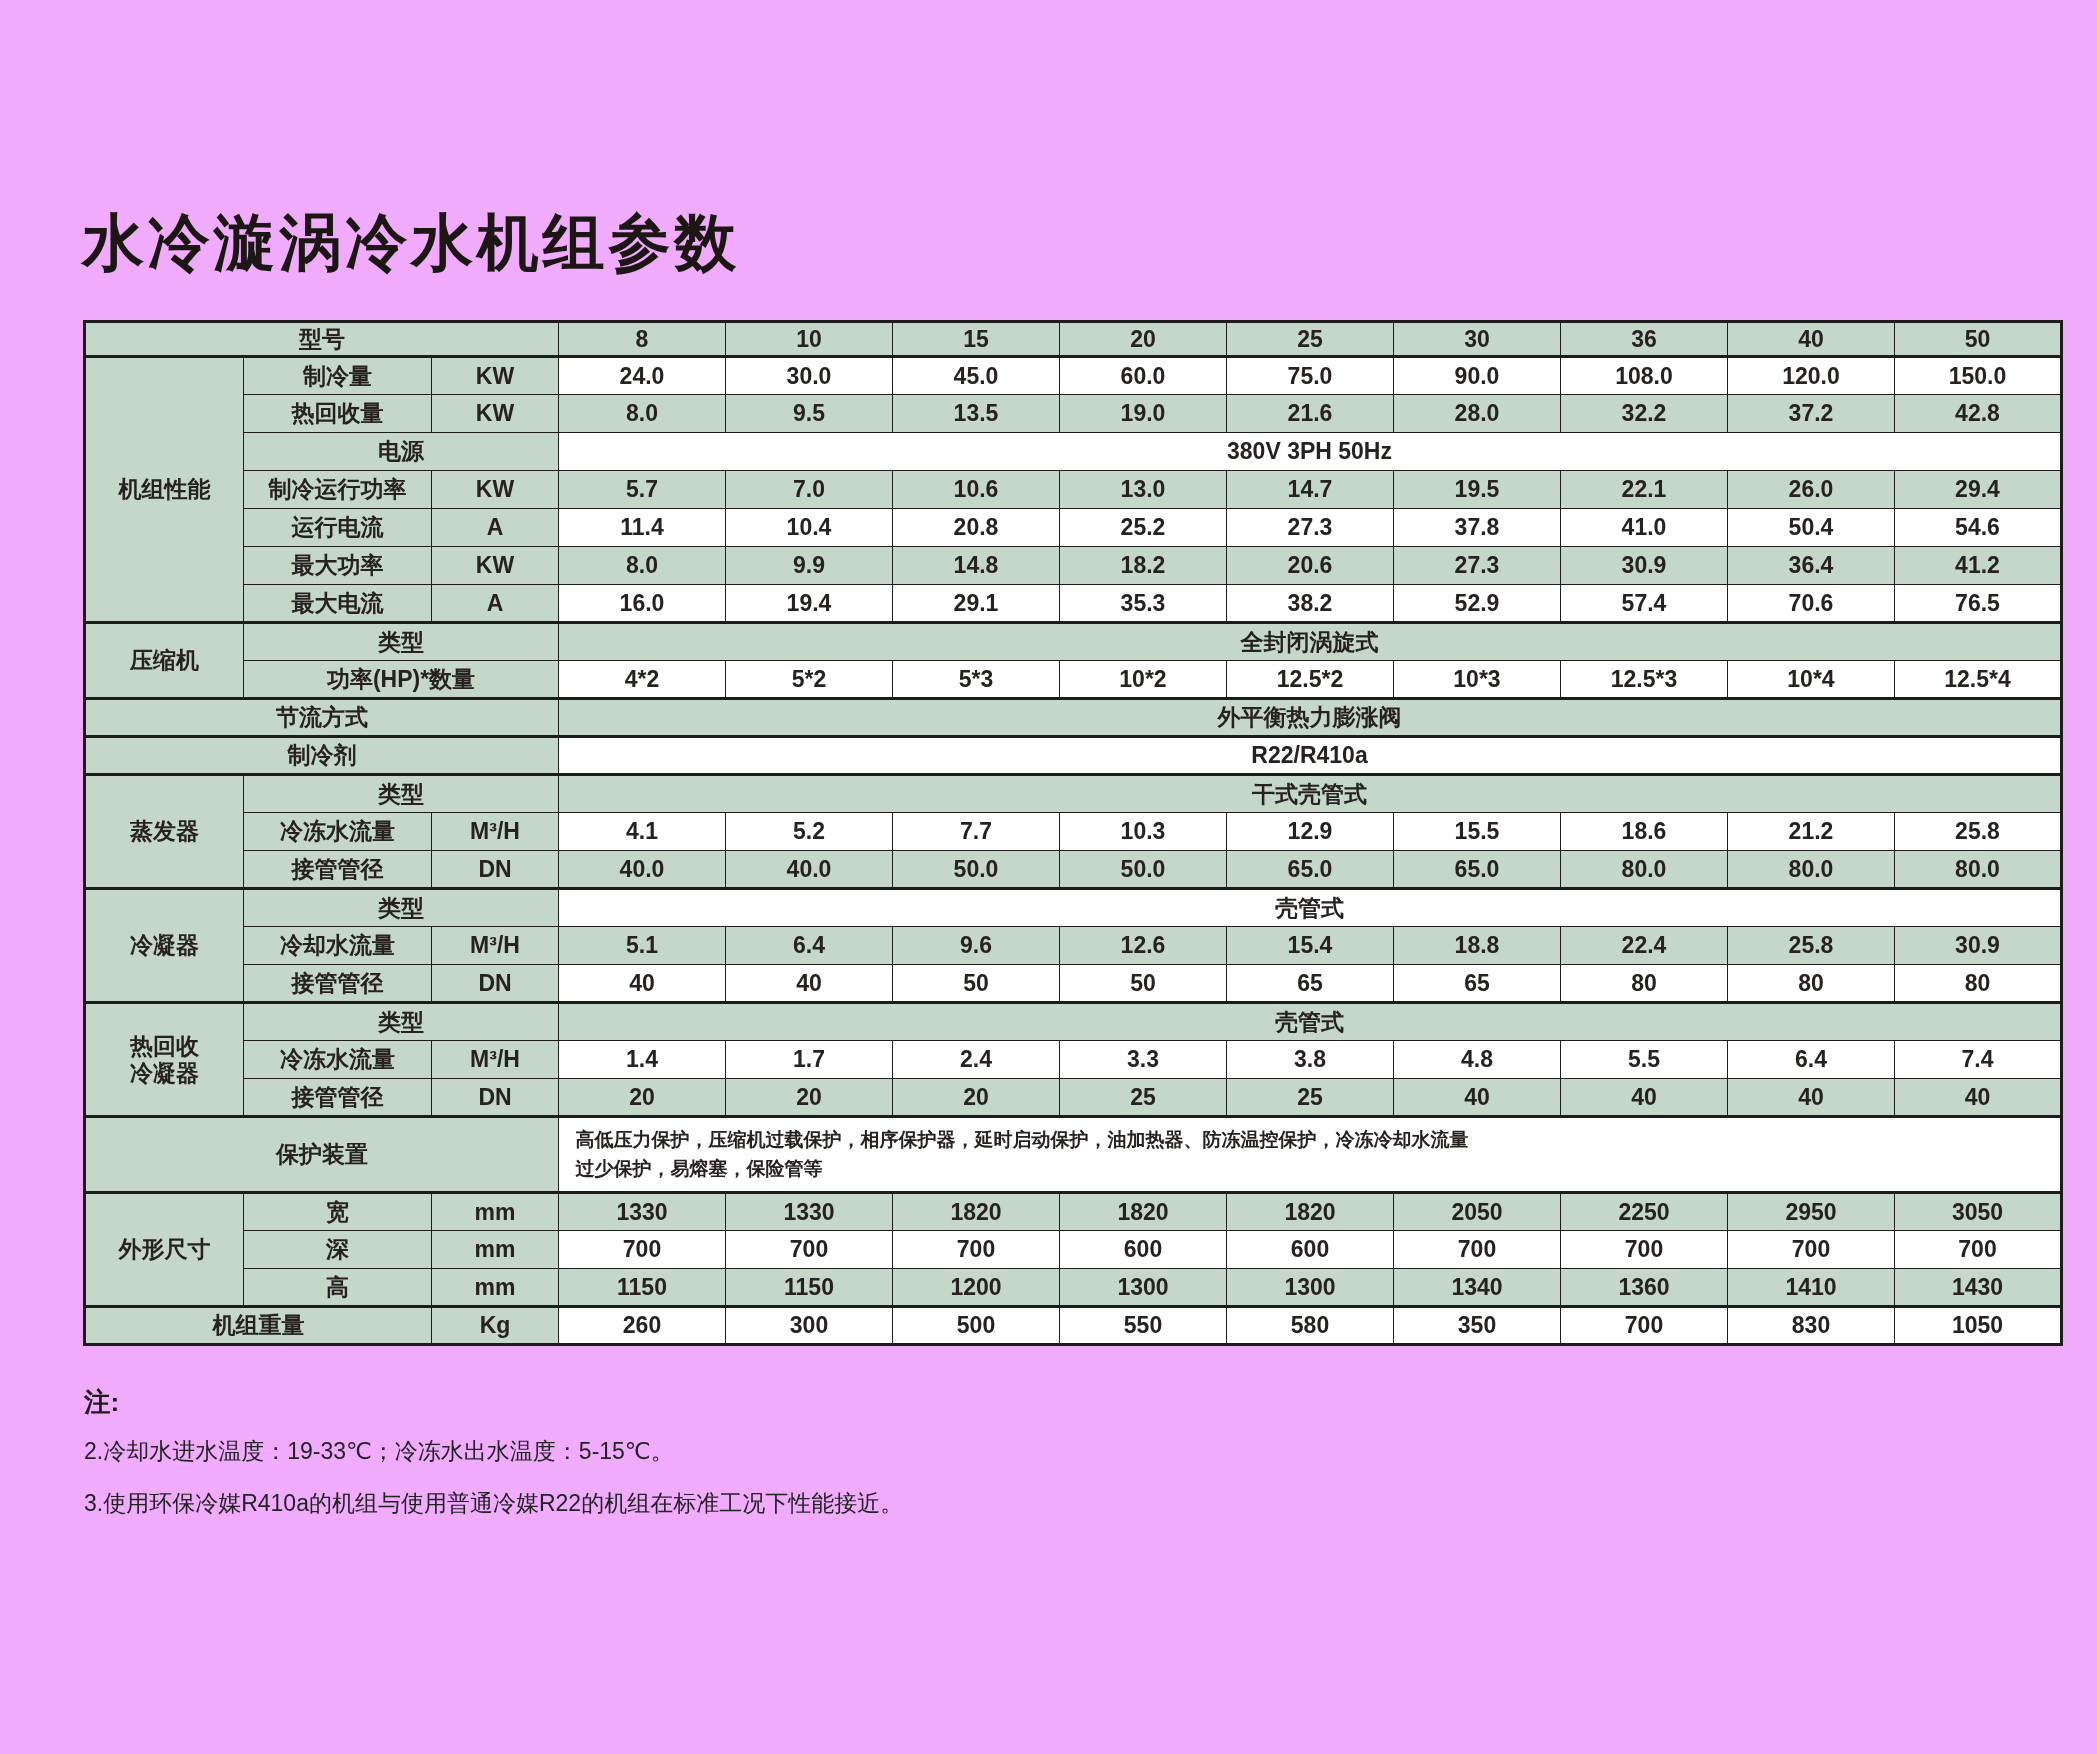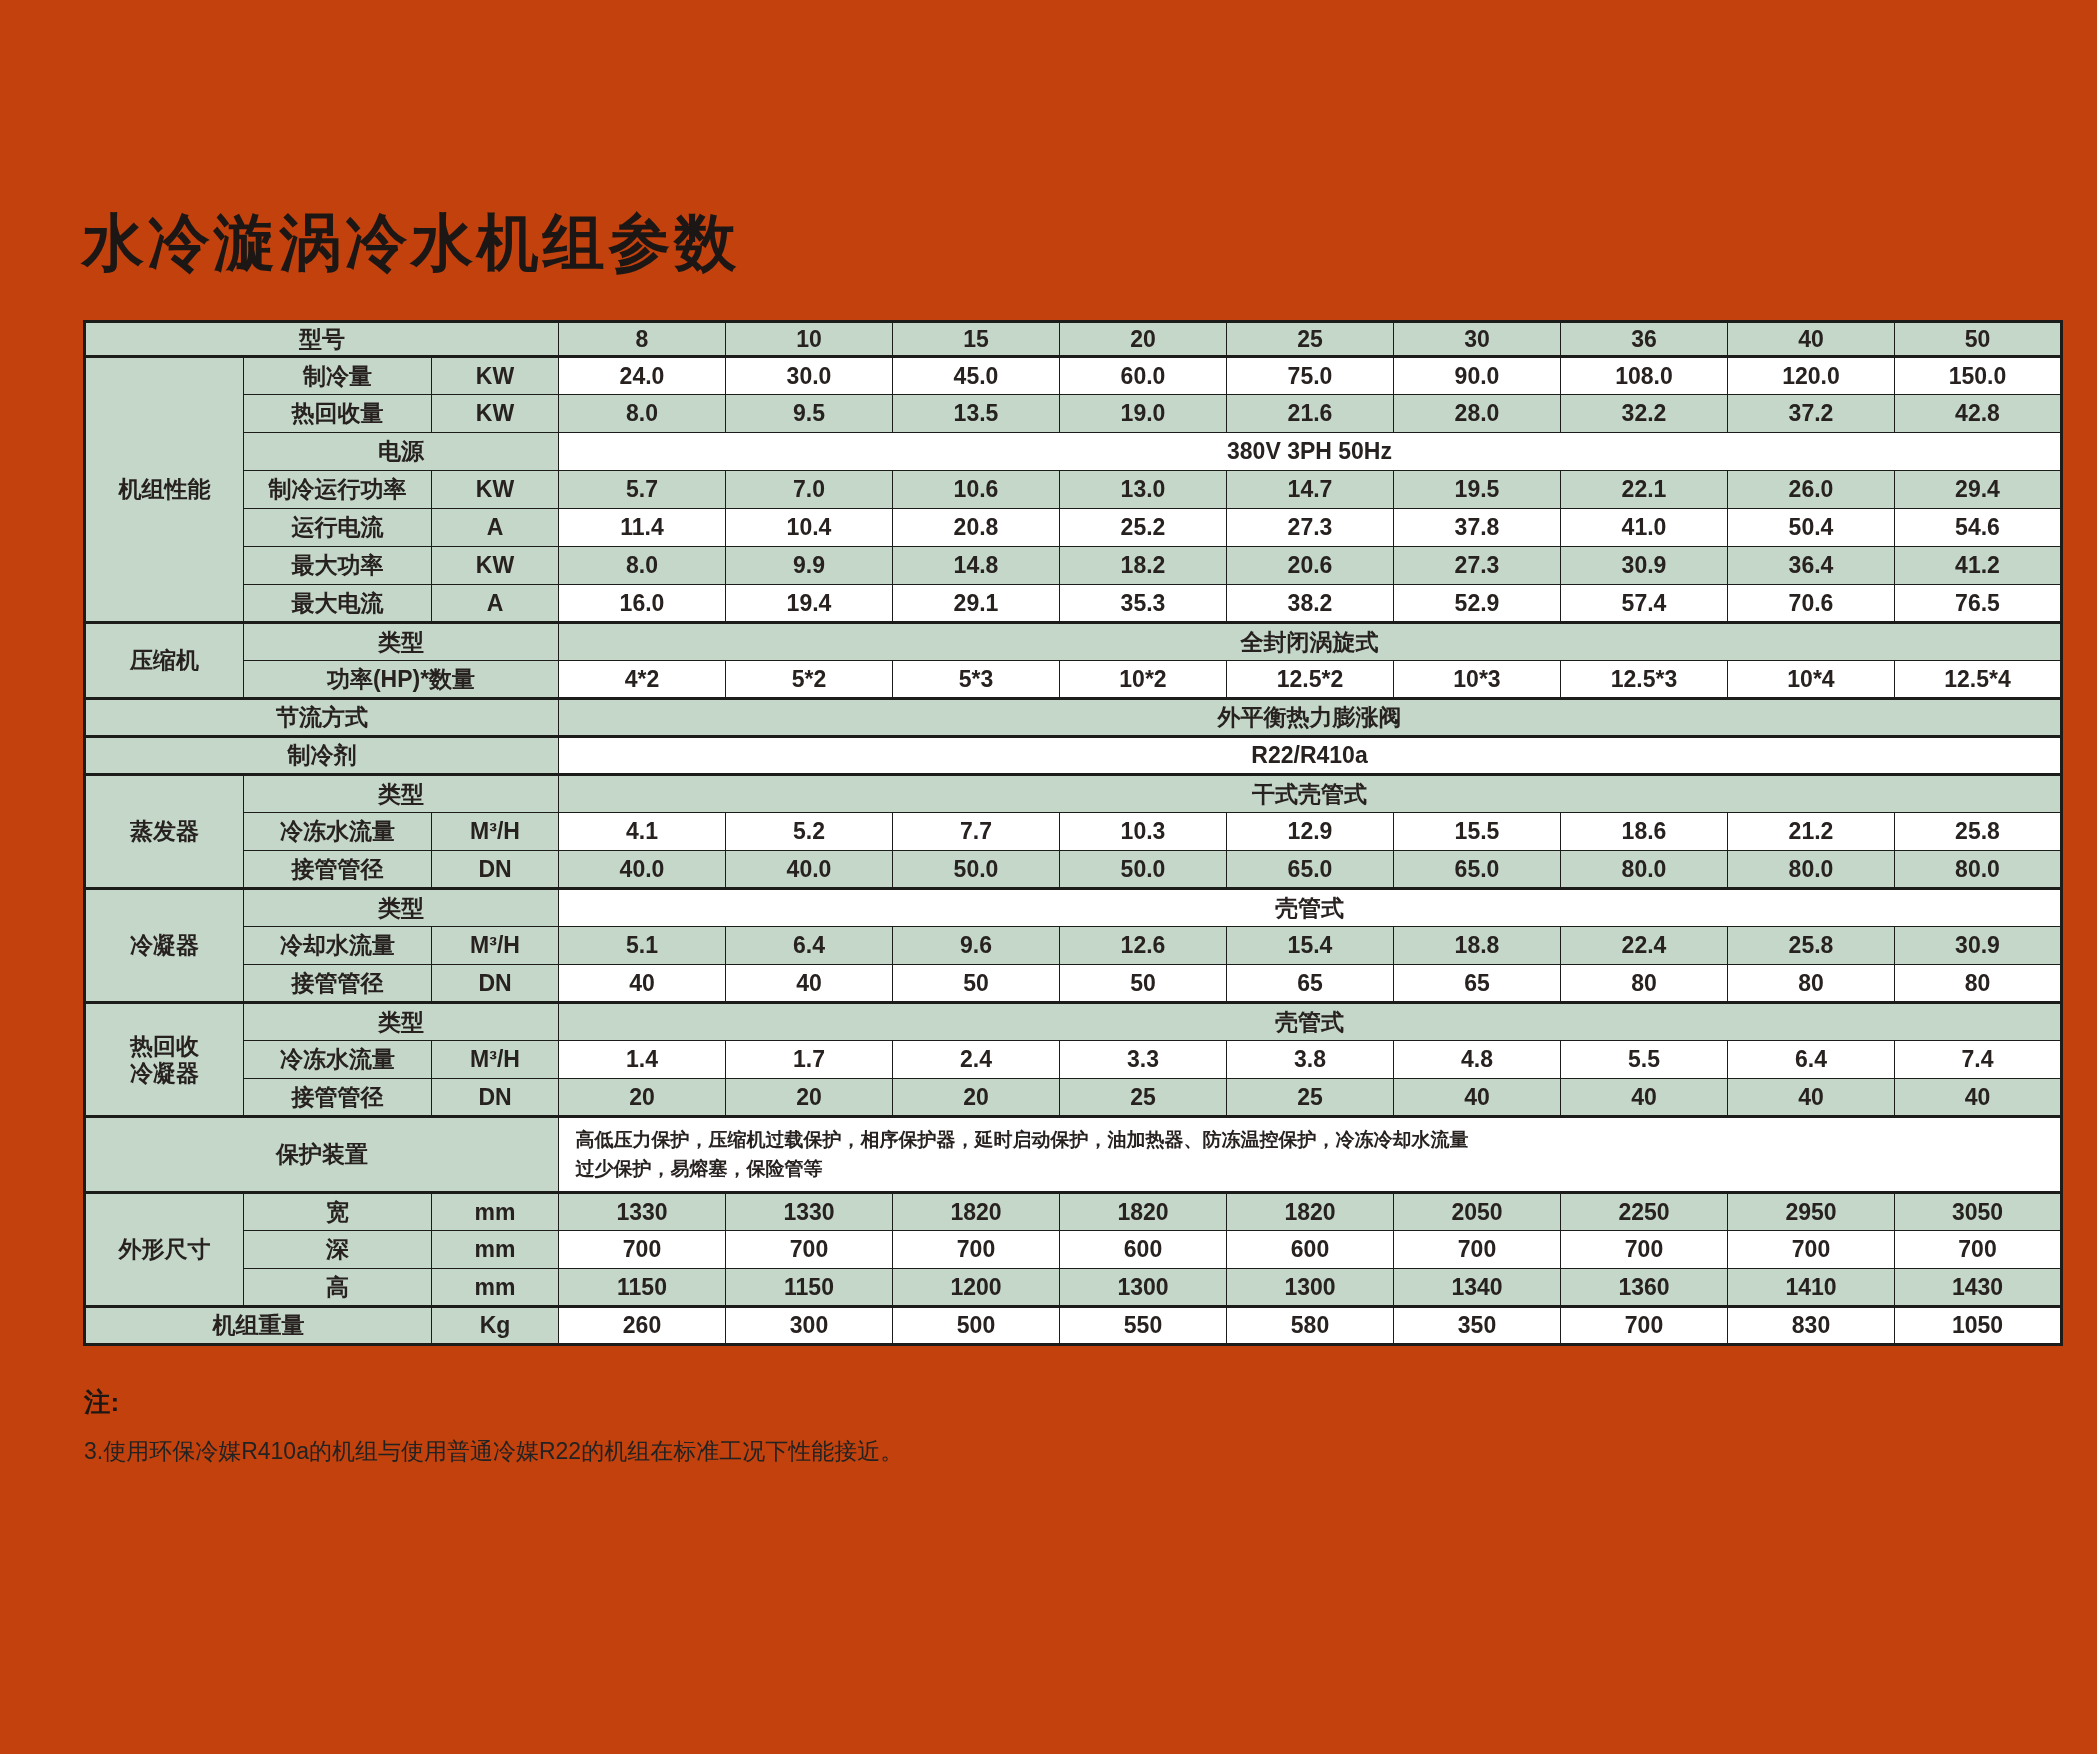--- a/index.html
+++ b/index.html
@@ -1,17 +1,17 @@
 <!DOCTYPE html>
 <html style="font-size:10px"><head>
 <meta charset="utf-8">
 <style>
   html,body{margin:0;padding:0;background:#ffffff;width:2097px;height:1755px;position:relative;
     font-family:"Liberation Sans","DejaVu Sans",sans-serif;color:#272220;}
-  #page{position:absolute;inset:0;background:#c2410c;}
+  #page{position:absolute;inset:0;background:#f0abfc;}
   #title{position:absolute;left:82px;top:159px;font-size:62px;font-weight:900;
     letter-spacing:3.8px;color:#1c1714;white-space:nowrap;}
   #spec-table-wrap{position:absolute;left:83px;top:320px;}
   table{border-collapse:collapse;table-layout:fixed;width:1975px;
     border:3.1px solid #1c1c1a;}
   td,th{border:1.3px solid #1c1c1a;padding:0;text-align:center;vertical-align:middle;
     font-size:23px;font-weight:700;line-height:1.15;color:#272220;overflow:hidden;}
   tr{height:38px;}
   tr.hdr{height:35px;}
   tr.tall{height:76px;}
@@ -319,17 +319,18 @@
             <td class="w thick-top">700</td>
             <td class="w thick-top">830</td>
             <td class="w thick-top">1050</td>
           </tr>
         </tbody>
     </table>
   </div>
 
   <div id="notes">
     <div id="note-heading">注:</div>
+    <div class="note-line">2.冷却水进水温度：19-33℃；冷冻水出水温度：5-15℃。</div>
     <div class="note-line">3.使用环保冷媒R410a的机组与使用普通冷媒R22的机组在标准工况下性能接近。</div>
   </div>
 
 </div>
 
 
 </body></html>

